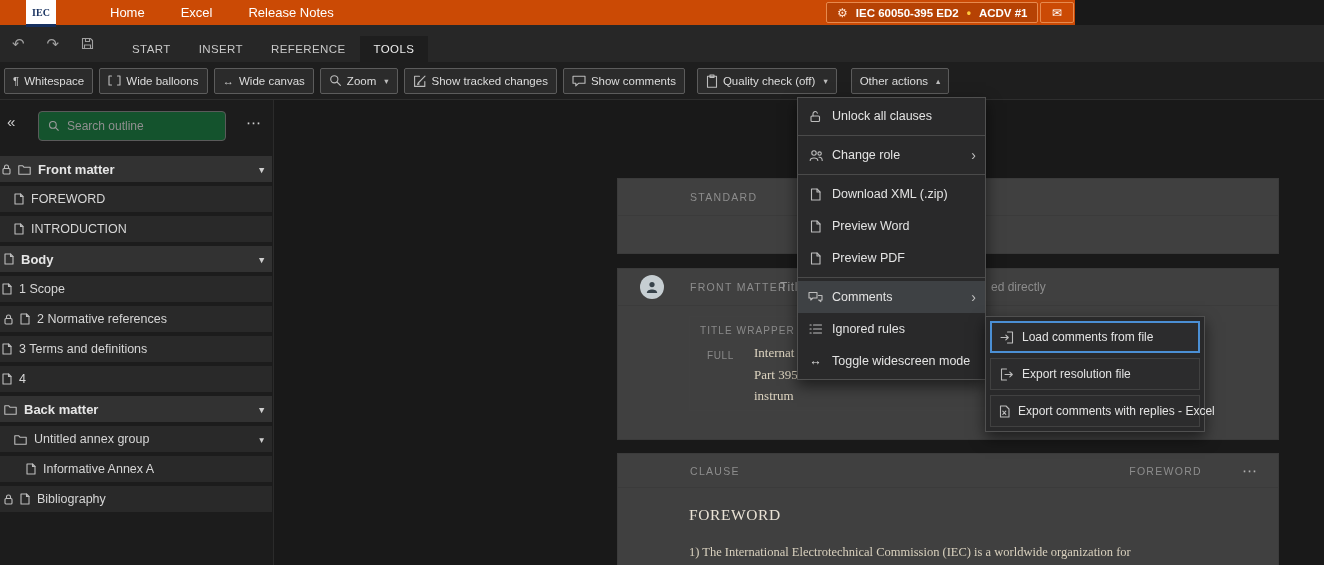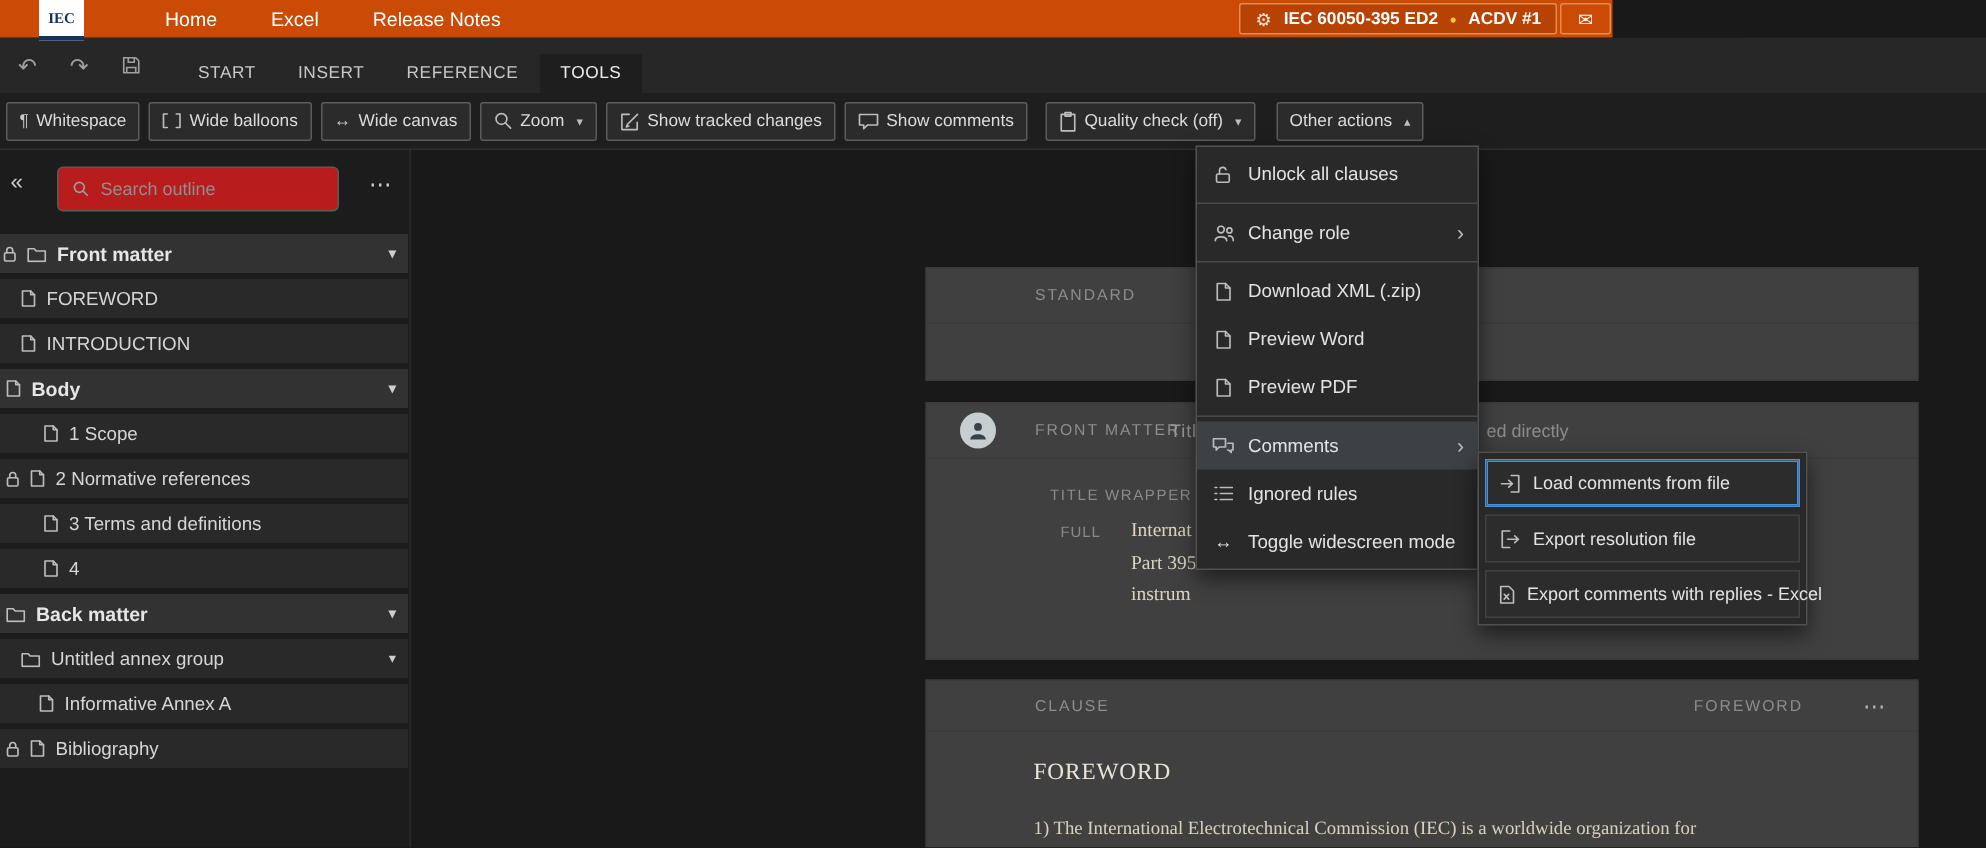--- a/index.html
+++ b/index.html
@@ -36,31 +36,31 @@
            display:flex;align-items:center;padding-left:4px;gap:6px}
   .tbtn{height:26px;background:#2b2b2b;border:1px solid #5c5c5c;border-radius:2px;color:#dcdcdc;font-size:11.5px;
         display:inline-flex;align-items:center;gap:5px;padding:0 8px;white-space:nowrap}
   .tbtn .ticn{display:flex;align-items:center;color:#c8c8c8}
   .caret{font-size:8.5px;color:#bdbdbd;margin-left:3px}
 
   
   .sidebar{position:absolute;left:0;top:100px;width:274px;height:465px;background:#1c1c1c;border-right:1px solid #2b2b2b}
   .collapse{position:absolute;left:7px;top:13px;font-size:15px;color:#cfcfcf}
   .searchbox{position:absolute;left:38px;top:11px;width:188px;height:30px;border:1px solid #5a5a5a;border-radius:4px;
-             display:flex;align-items:center;gap:7px;padding:0 9px;background:#b91c1c}
+             display:flex;align-items:center;gap:7px;padding:0 9px;background:#14532d}
   .searchbox svg{stroke:#9c9c9c;fill:none;stroke-width:1.2}
   .searchinput{flex:1;border:none;background:transparent;color:#d5d5d5;font-size:12px;outline:none;min-width:0}
   .searchinput::placeholder{color:#8f8f8f}
   .more{position:absolute;left:246px;top:14px;color:#cfcfcf;font-size:15px}
   .tree{position:absolute;left:0;top:56px;width:272px}
   .trow{height:26px;margin-bottom:4px;background:#292929;display:flex;align-items:center;gap:7px;padding-right:8px;
         font-size:12.5px;color:#d6d6d6}
   .trow.hdr{background:#323232;font-weight:bold;color:#e6e6e6;font-size:13px}
   .trow .chev{margin-left:auto;font-size:9.5px;color:#cfcfcf}
-  .pl2{padding-left:2px}.pl4{padding-left:4px}.pl14{padding-left:14px}.pl20{padding-left:29px}.pl26{padding-left:26px}
+  .pl2{padding-left:2px}.pl4{padding-left:4px}.pl14{padding-left:14px}.pl20{padding-left:2px}.pl26{padding-left:26px}
 
   
   .main{position:absolute;left:274px;top:100px;width:1050px;height:465px;background:#191919;overflow:hidden}
   .card{position:absolute;left:343px;width:662px;background:#404040;border:1px solid #3b3b3b}
   .card-hd{height:37px;border-bottom:1px solid #3b3b3b;position:relative;display:flex;align-items:center}
   .kind{position:absolute;left:72px;font-size:10.5px;letter-spacing:1.3px;color:#8d8d8d}
   .cardA{top:78px;height:76px}
   .cardB{top:168px;height:172px}
   .cardC{top:353px;height:170px}
   .avatar{position:absolute;left:22px;top:6px;width:24px;height:24px;border-radius:50%;background:#c6ced2;
@@ -78,21 +78,21 @@
   .cbody p{font-size:12.5px;line-height:17px;color:#d9d1be;margin-bottom:5px}
 
   
   .menu{position:absolute;left:797px;top:97px;width:189px;background:#29292a;border:1px solid #505050;
         box-shadow:0 6px 14px rgba(0,0,0,.55);padding:2px 0;z-index:10}
   .mitem{height:32px;display:flex;align-items:center;gap:9px;padding:0 10px;font-size:12.5px;color:#e3e3e3;position:relative;white-space:nowrap}
   .mitem.hl{background:#3e4144}
   .micn{width:15px;display:flex;justify-content:center;align-items:center}
   .mitem .sub{position:absolute;right:9px;font-size:14px;color:#c0c0c0}
   .mdiv{height:1px;background:#4a4a4a;margin:3px 0}
-  .submenu{position:absolute;left:985px;top:301px;width:220px;background:#29292a;border:1px solid #505050;
+  .submenu{position:absolute;left:985px;top:316px;width:220px;background:#29292a;border:1px solid #505050;
            box-shadow:0 6px 14px rgba(0,0,0,.55);padding:4px;z-index:11}
   .smitem{height:32px;border:1px solid #414141;background:#2c2c2d;display:flex;align-items:center;gap:8px;
           padding:0 8px;font-size:12px;color:#e3e3e3;margin-bottom:5px;white-space:nowrap}
   .smitem:last-child{margin-bottom:0}
   .smitem.focus{border-color:#4b8fd4;box-shadow:inset 0 0 0 1px #4b8fd4}
 </style>
 </head>
 <body>
 
 <div class="topbar">

